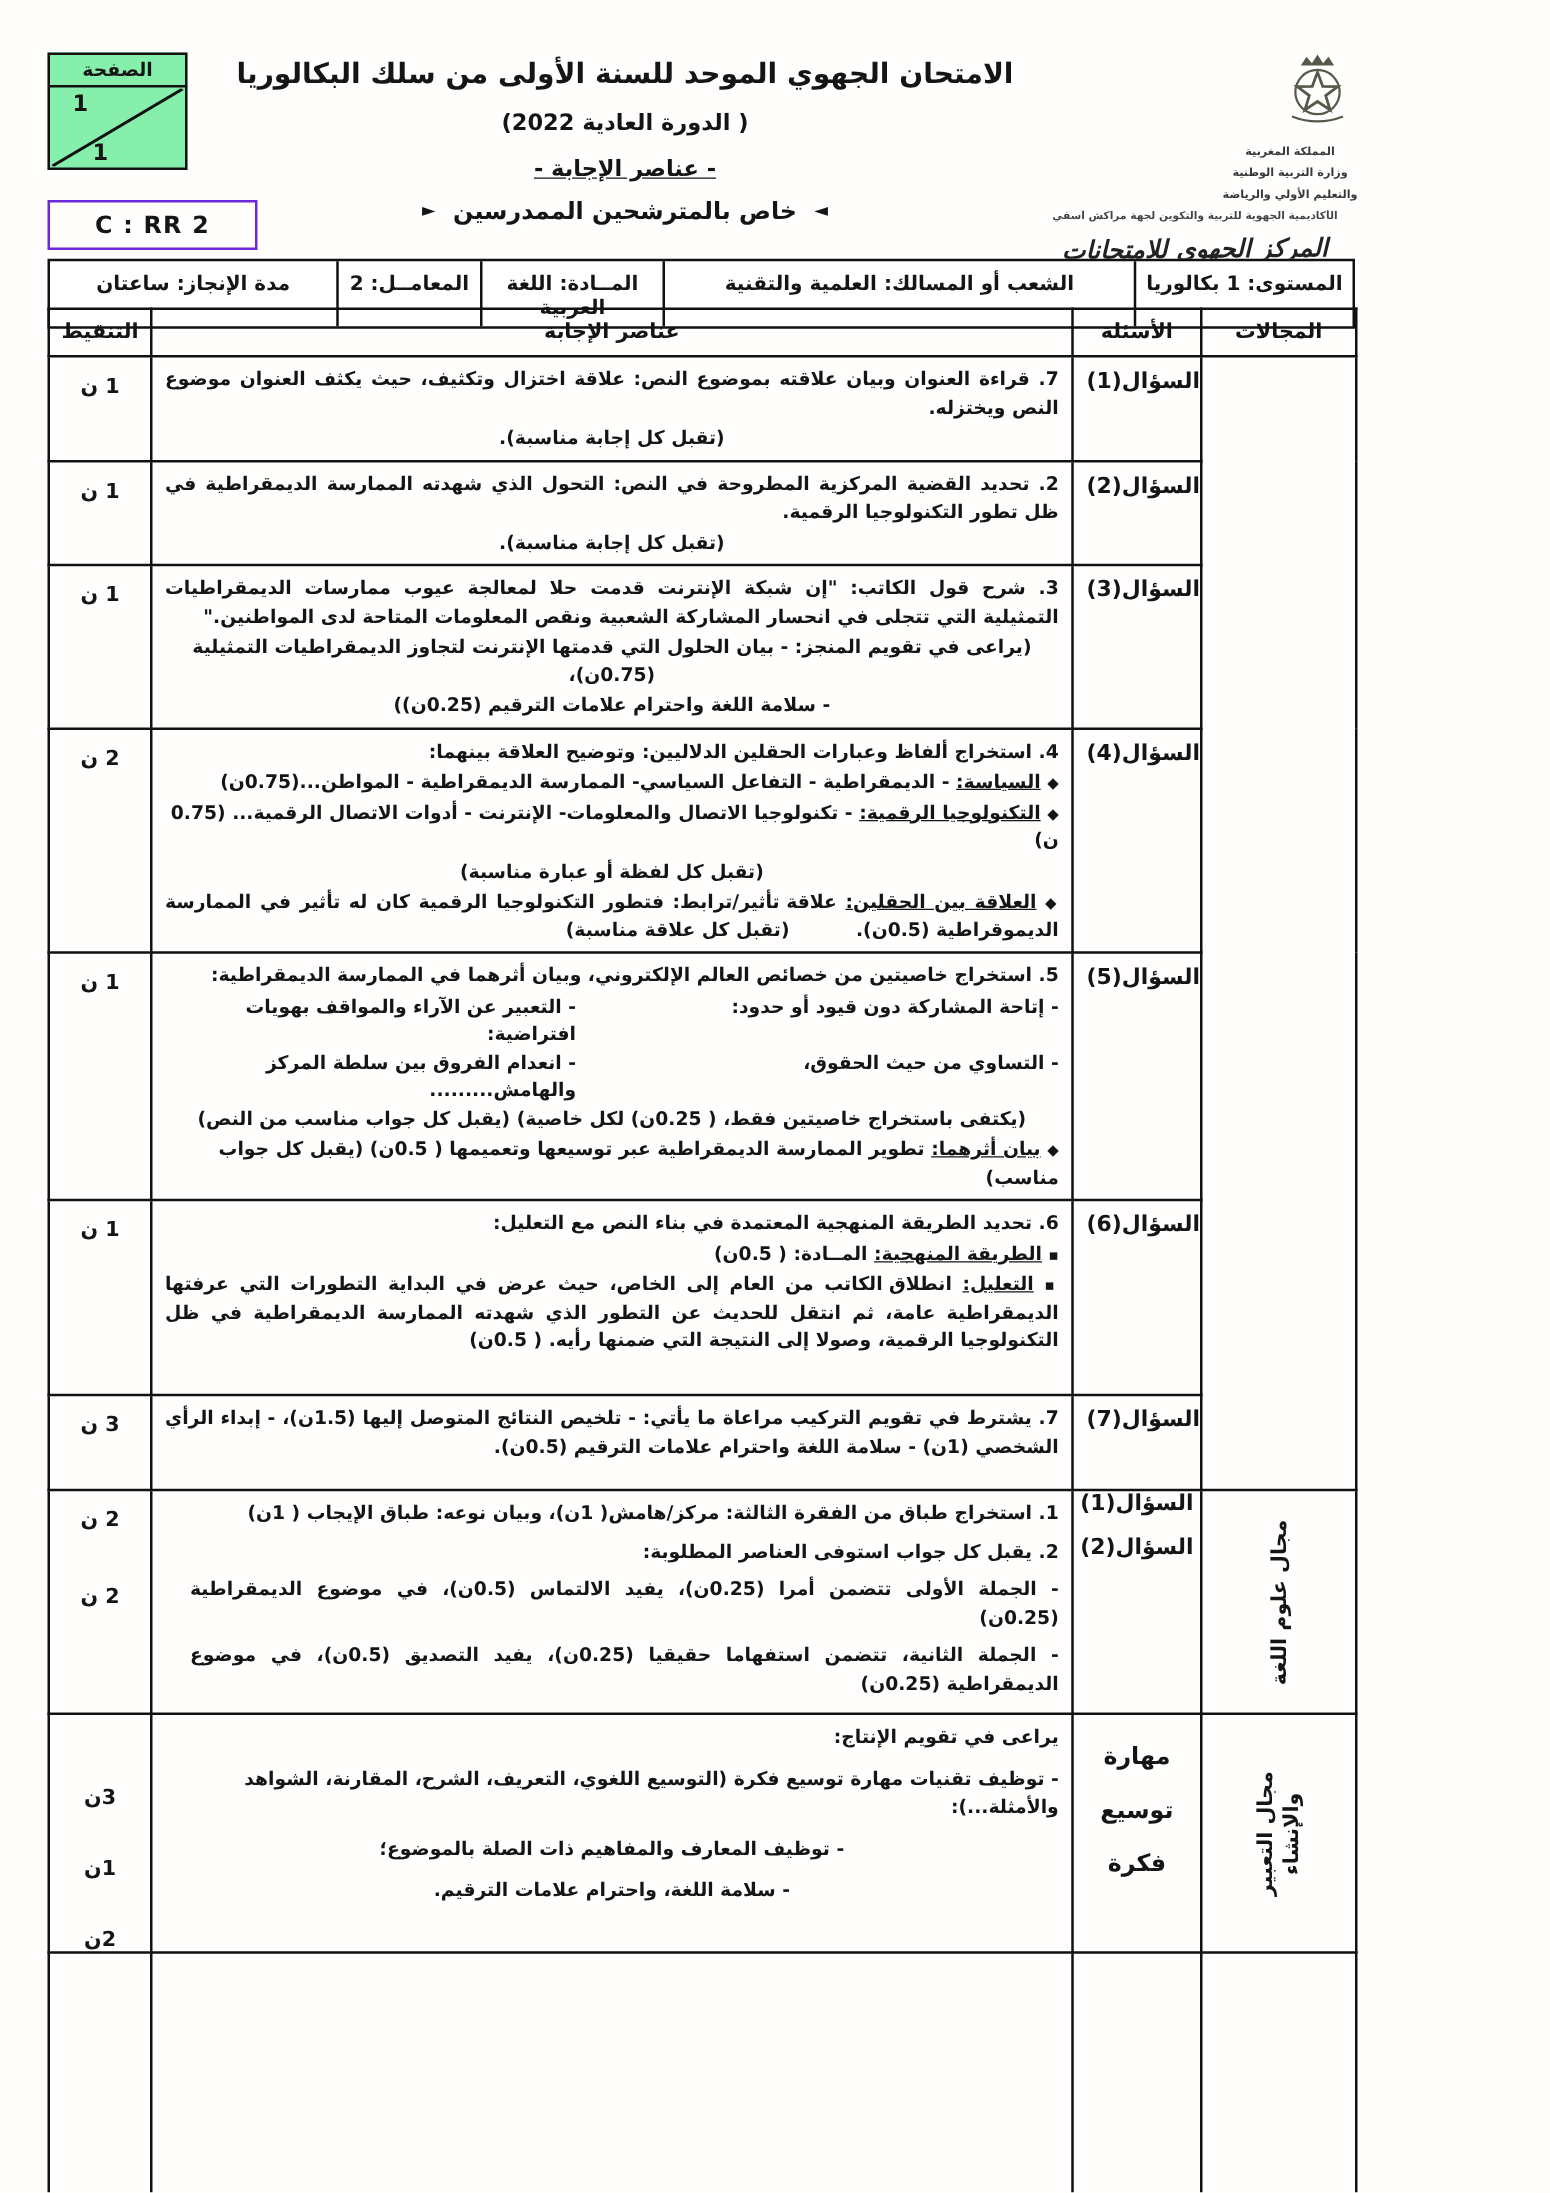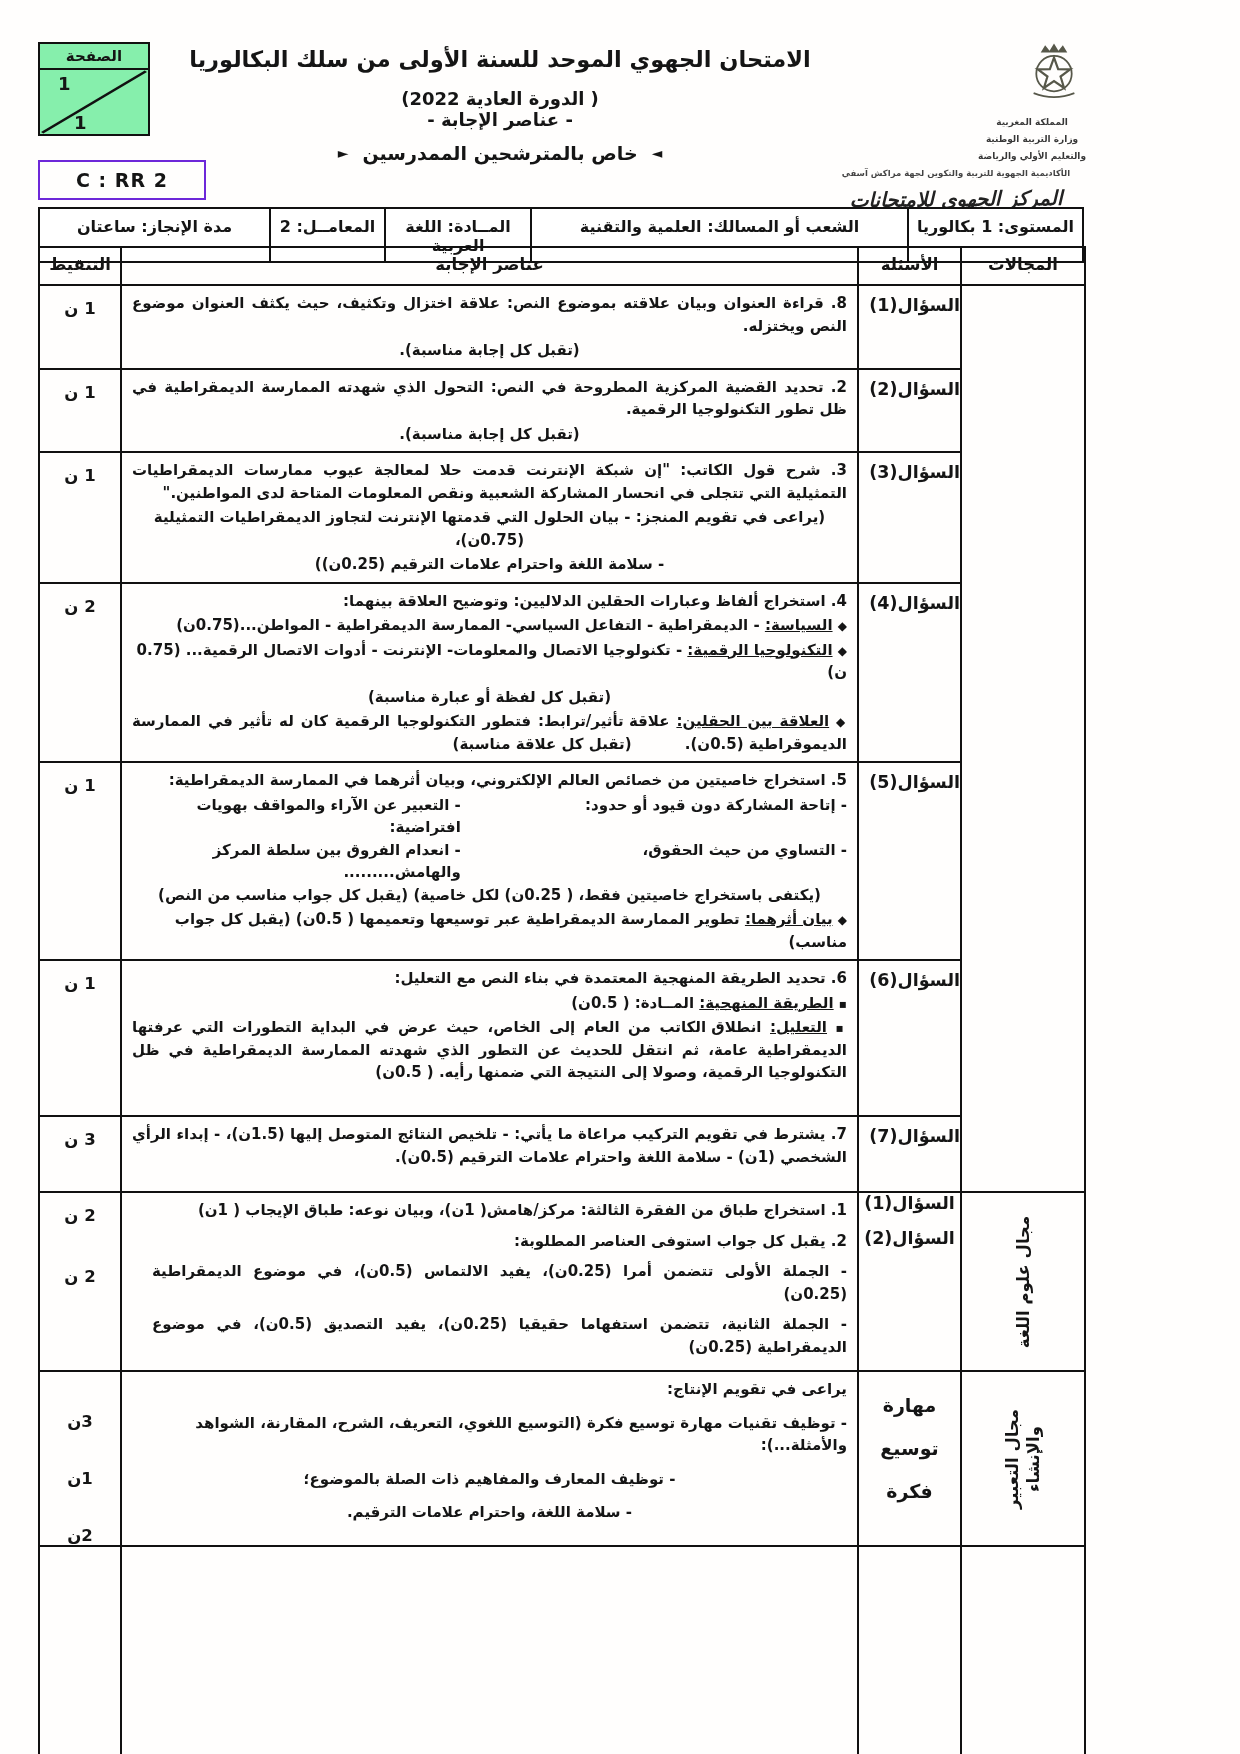--- a/index.html
+++ b/index.html
@@ -14,21 +14,21 @@
   .pagebox-square line { stroke:#111; stroke-width:3; }
   .num-top { position:absolute; top:3px; left:18px; font-size:18px; }
   .num-bottom { position:absolute; bottom:1px; left:34px; font-size:18px; }
 
   .codebox { position:absolute; left:38px; top:160px; width:168px; height:40px; border:2px solid #6d28d9; text-align:center; line-height:36px; font-size:19px; letter-spacing:1px; }
 
   
   .titles { position:absolute; left:185px; top:46px; width:630px; text-align:center; }
   .title { font-size:22.5px; }
   .session { font-size:18px; margin-top:16px; }
-  .kind { font-size:18px; margin-top:0; }
+  .kind { font-size:18px; margin-top:16px;text-decoration:underline; }
   .audience { font-size:19px; margin-top:12px; display:flex; justify-content:center; align-items:center; gap:14px; }
   .ptr { font-size:14px; }
 
   
   .ministry { position:absolute; left:826px; top:40px; width:260px; text-align:center; }
   .ministry-top { display:flex; align-items:flex-start; gap:8px;flex-direction:column; }
   .emblem { width:64px; flex:0 0 64px; }
   .ministry-lines { flex:1; font-size:9px; line-height:1.9; opacity:.85; }
   .academy { font-size:8.5px; margin-top:3px; opacity:.8; letter-spacing:.4px; white-space:nowrap; overflow:hidden; }
   .center-name { font-size:20px; margin-top:9px; font-family:"DejaVu Serif", serif; font-style:italic; transform:rotate(-0.6deg); color:#222; }
@@ -148,21 +148,21 @@
       <th>المجالات</th>
       <th>الأسئلة</th>
       <th>عناصر الإجابة</th>
       <th>التنقيط</th>
     </tr>
 
     <tr class="tr-q1">
       <td class="domain-cell" rowspan="7"></td>
       <td class="qcell">السؤال(1)</td>
       <td class="acell">
-        <p>8. قراءة العنوان وبيان علاقته بموضوع النص: علاقة اختزال وتكثيف، حيث يكثف العنوان موضوع النص ويختزله.</p>
+        <p>7. قراءة العنوان وبيان علاقته بموضوع النص: علاقة اختزال وتكثيف، حيث يكثف العنوان موضوع النص ويختزله.</p>
         <p class="center">(تقبل كل إجابة مناسبة).</p>
       </td>
       <td class="scell">1 ن</td>
     </tr>
 
     <tr class="tr-q2">
       <td class="qcell">السؤال(2)</td>
       <td class="acell">
         <p>2. تحديد القضية المركزية المطروحة في النص: التحول الذي شهدته الممارسة الديمقراطية في ظل تطور التكنولوجيا الرقمية.</p>
         <p class="center">(تقبل كل إجابة مناسبة).</p>
@@ -286,21 +286,21 @@
           <span>فكرة</span>
         </div>
       </td>
       <td class="acell expr-answer">
         <p class="right">يراعى في تقويم الإنتاج:</p>
         <p class="right">- توظيف تقنيات مهارة توسيع فكرة (التوسيع اللغوي، التعريف، الشرح، المقارنة، الشواهد والأمثلة...):</p>
         <p class="center">- توظيف المعارف والمفاهيم ذات الصلة بالموضوع؛</p>
         <p class="center">- سلامة اللغة، واحترام علامات الترقيم.</p>
       </td>
       <td>
-        <div class="stack expr-scores scell" style="padding-top:40px;gap:38px;">
+        <div class="stack expr-scores scell" style="padding-top:56px;gap:38px;">
           <span>3ن</span>
           <span>1ن</span>
           <span>2ن</span>
         </div>
       </td>
     </tr>
 
     <tr class="tr-empty">
       <td></td>
       <td></td>

